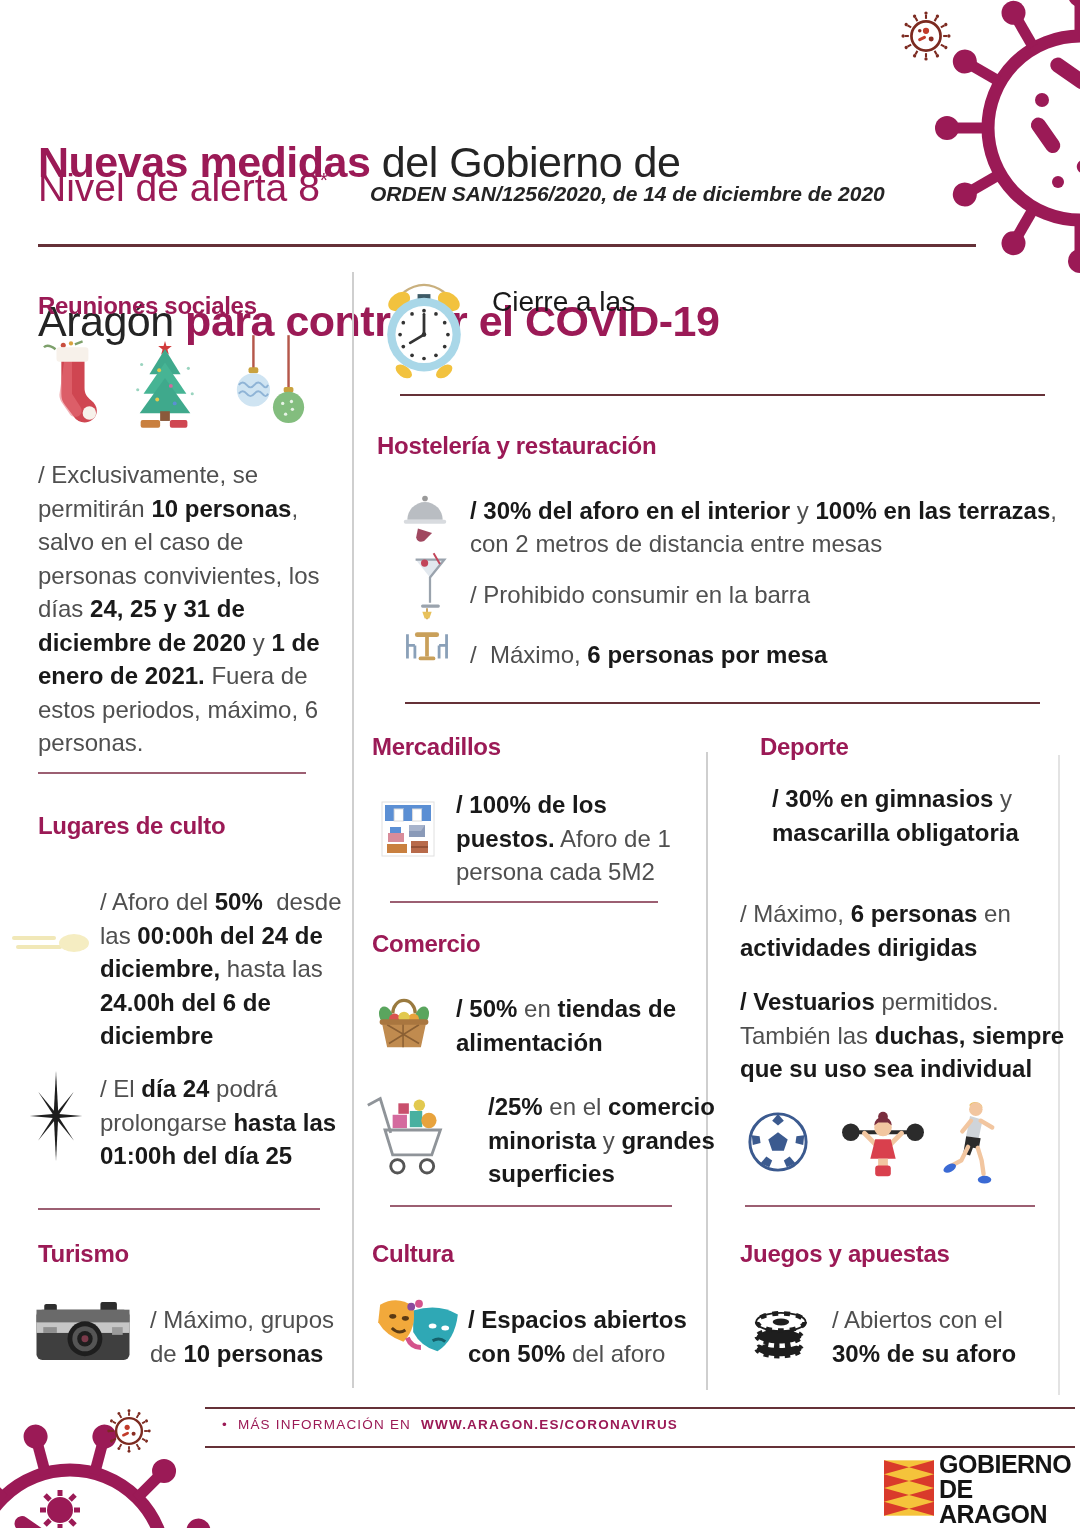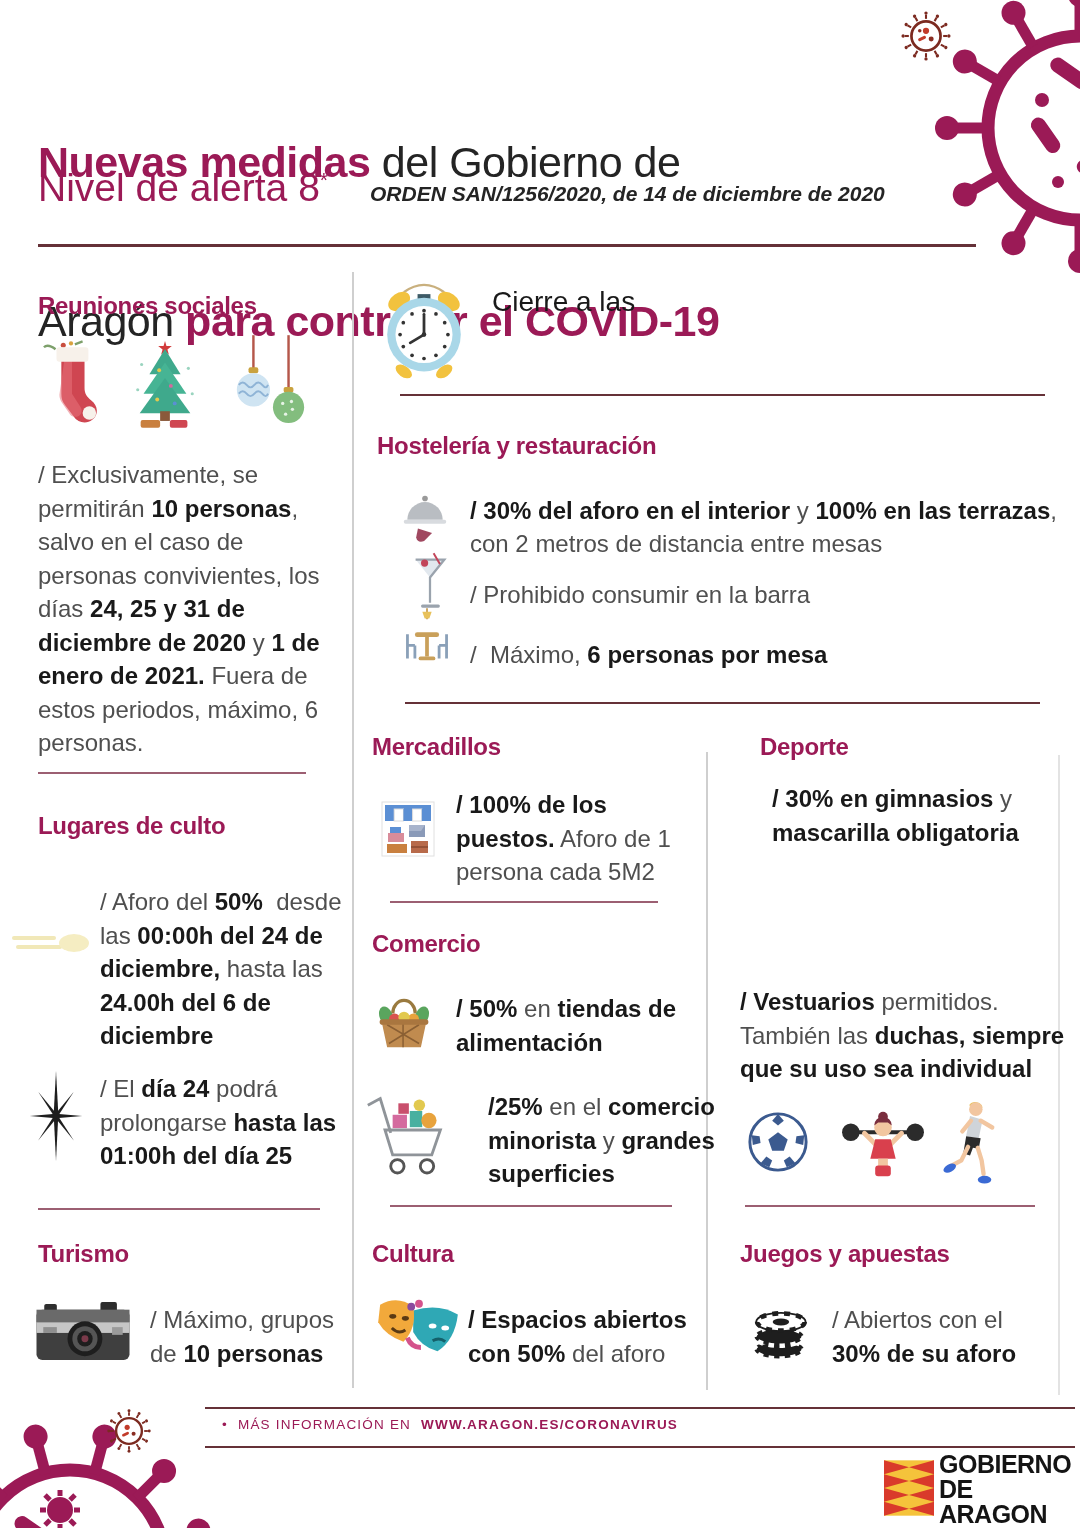--- a/index.html
+++ b/index.html
@@ -402,20 +402,22 @@
       <circle cx="44" cy="9" r="4" fill="#d4538c"></circle>
     </svg>
   </div>
   <div class="abs rich body24" style="left:468px;top:1303px;"><span class="seg-b">/ Espacios abiertos
 con 50%</span><span class="seg-r"> del aforo</span></div>
 
   <div class="abs h-sec" style="left:760px;top:733px;">Deporte</div>
 
   <div class="abs rich body24" style="left:740px;top:782px;margin-left:32px;"><span class="seg-b">/ 30% en gimnasios</span><span class="seg-r"> y
 </span><span class="seg-b">mascarilla obligatoria</span></div>
+  <div class="abs rich body24" style="left:740px;top:897px;"><span class="seg-r">/ Máximo, </span><span class="seg-b">6 personas</span><span class="seg-r"> en
+</span><span class="seg-b">actividades dirigidas</span></div>
   <div class="abs rich body24" style="left:740px;top:985px;"><span class="seg-b">/ Vestuarios</span><span class="seg-r"> permitidos.
 También las </span><span class="seg-b">duchas, siempre
 que su uso sea individual</span></div>
 
   <div class="abs" style="left:746px;top:1110px;">
     <svg width="64" height="64" viewBox="0 0 66 66">
       <circle cx="33" cy="33" r="29" fill="#ffffff" stroke="#3b5a8f" stroke-width="3"></circle>
       <polygon points="33,23 43,30.5 39,42 27,42 23,30.5" fill="#3b5a8f"></polygon>
       <polygon points="33,4 39,11 33,16 27,11" fill="#3b5a8f"></polygon>
       <polygon points="6,26 14,27 15,34 7,36" fill="#3b5a8f"></polygon>

